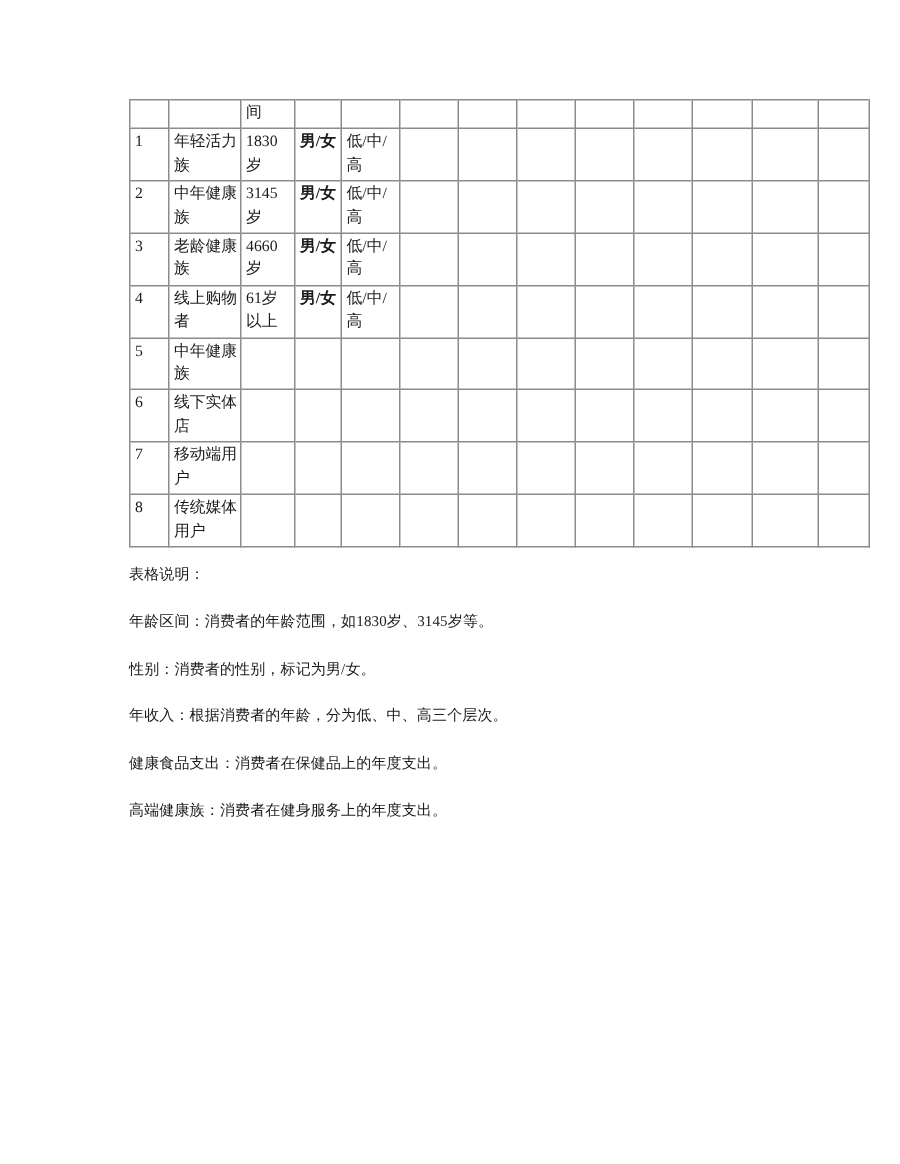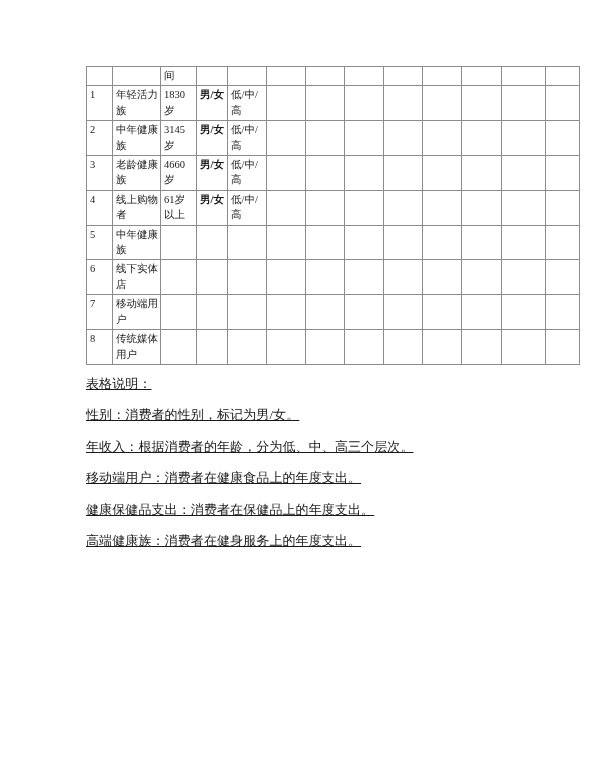--- a/index.html
+++ b/index.html
@@ -64,27 +64,26 @@
   td.c-e8    { width: 28px; }
 
   tr.head-row td { height: 15px; }
   tr.data-row td { height: 15px; }
 
   
   .notes {
     margin-top: 11px;
   }
   .note-line {
-    font-size: 13px;
+    font-size: 10px;
     line-height: 15px;
     margin: 0 0 16.5px 0;
     font-family: "Liberation Serif", "DejaVu Serif", serif;
     color: #1a1a1a;
     letter-spacing: 0.1px;
-    text-decoration: underline;
   }
   .note-line:last-child { margin-bottom: 0; }
 </style>
 </head>
 <body>
 
 <div class="page">
   <div class="content">
 
     <table class="grid">
@@ -232,21 +231,21 @@
           <td class="c-e6"></td>
           <td class="c-e7"></td>
           <td class="c-e8"></td>
         </tr>
 
       </tbody>
     </table>
 
     <div class="notes">
       <p class="note-line">表格说明：</p>
+      <p class="note-line">年龄区间：消费者的年龄范围，如1830岁、3145岁等。</p>
       <p class="note-line">性别：消费者的性别，标记为男/女。</p>
       <p class="note-line">年收入：根据消费者的年龄，分为低、中、高三个层次。</p>
-      <p class="note-line">移动端用户：消费者在健康食品上的年度支出。</p>
-      <p class="note-line">健康保健品支出：消费者在保健品上的年度支出。</p>
+      <p class="note-line">健康食品支出：消费者在保健品上的年度支出。</p>
       <p class="note-line">高端健康族：消费者在健身服务上的年度支出。</p>
     </div>
 
   </div>
 </div>
 
 </body></html>

